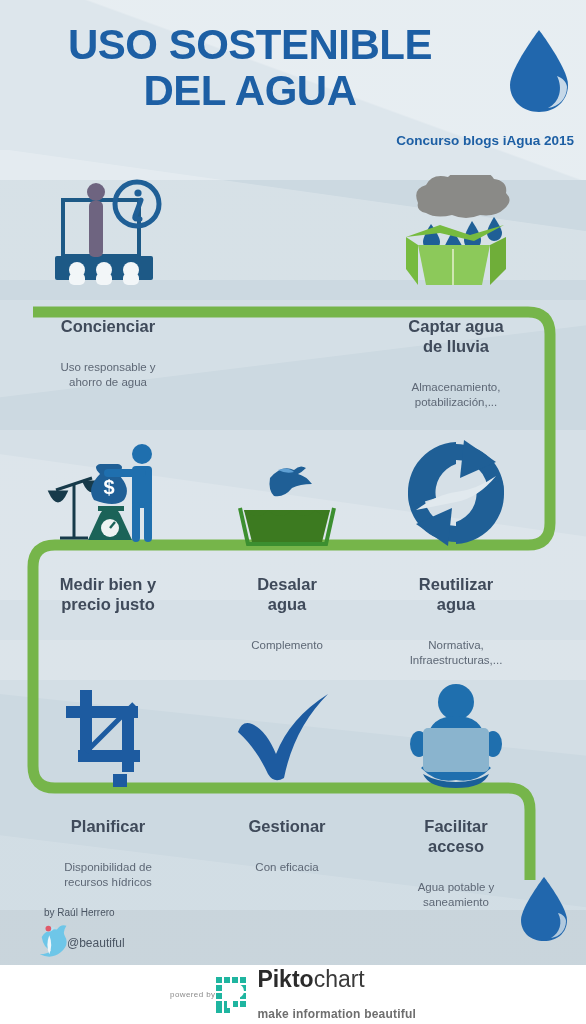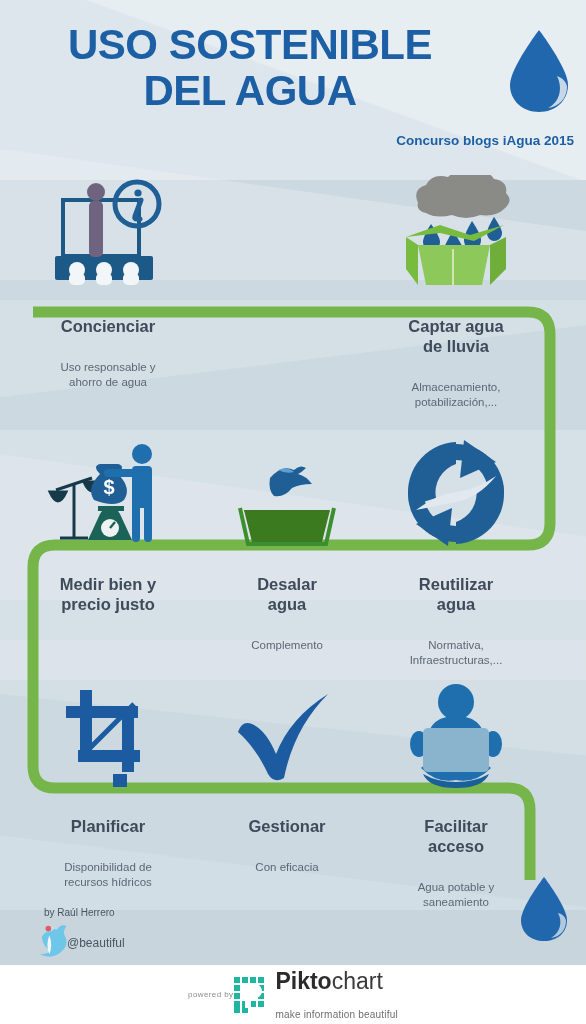--- a/index.html
+++ b/index.html
@@ -64,21 +64,21 @@
   .foot-drop{position:absolute;left:517px;top:875px;width:54px;height:68px;}
 
   .pikto{position:absolute;left:0;top:965px;width:586px;height:59px;
          display:flex;align-items:center;justify-content:center;background:#fff;}
   .powered{color:#8b8b8b;font-size:8px;letter-spacing:.4px;margin-bottom:1px;}
   .pikto-row{display:flex;align-items:center;gap:4px;}
   .pikto-words{display:flex;flex-direction:column;align-items:flex-start;}
   .pikto-name{font-size:23px;line-height:23px;color:#2b2b2b;}
   .pikto-name b{font-weight:bold;}
   .pikto-name span.light{font-weight:normal;color:#3a3a3a;}
-  .pikto-tag{font-size:10px;color:#6e6e6e;letter-spacing:.2px;margin-top:16px;}
+  .pikto-tag{font-size:12px;color:#6e6e6e;letter-spacing:.2px;margin-top:16px;font-weight:bold;}
 </style>
 </head>
 <body>
 
 <div id="poster">
 
   <div class="bg-base"></div>
   <div class="band band-head"></div>
   <div class="band band-r1"></div>
   <div class="band band-r2"></div>

